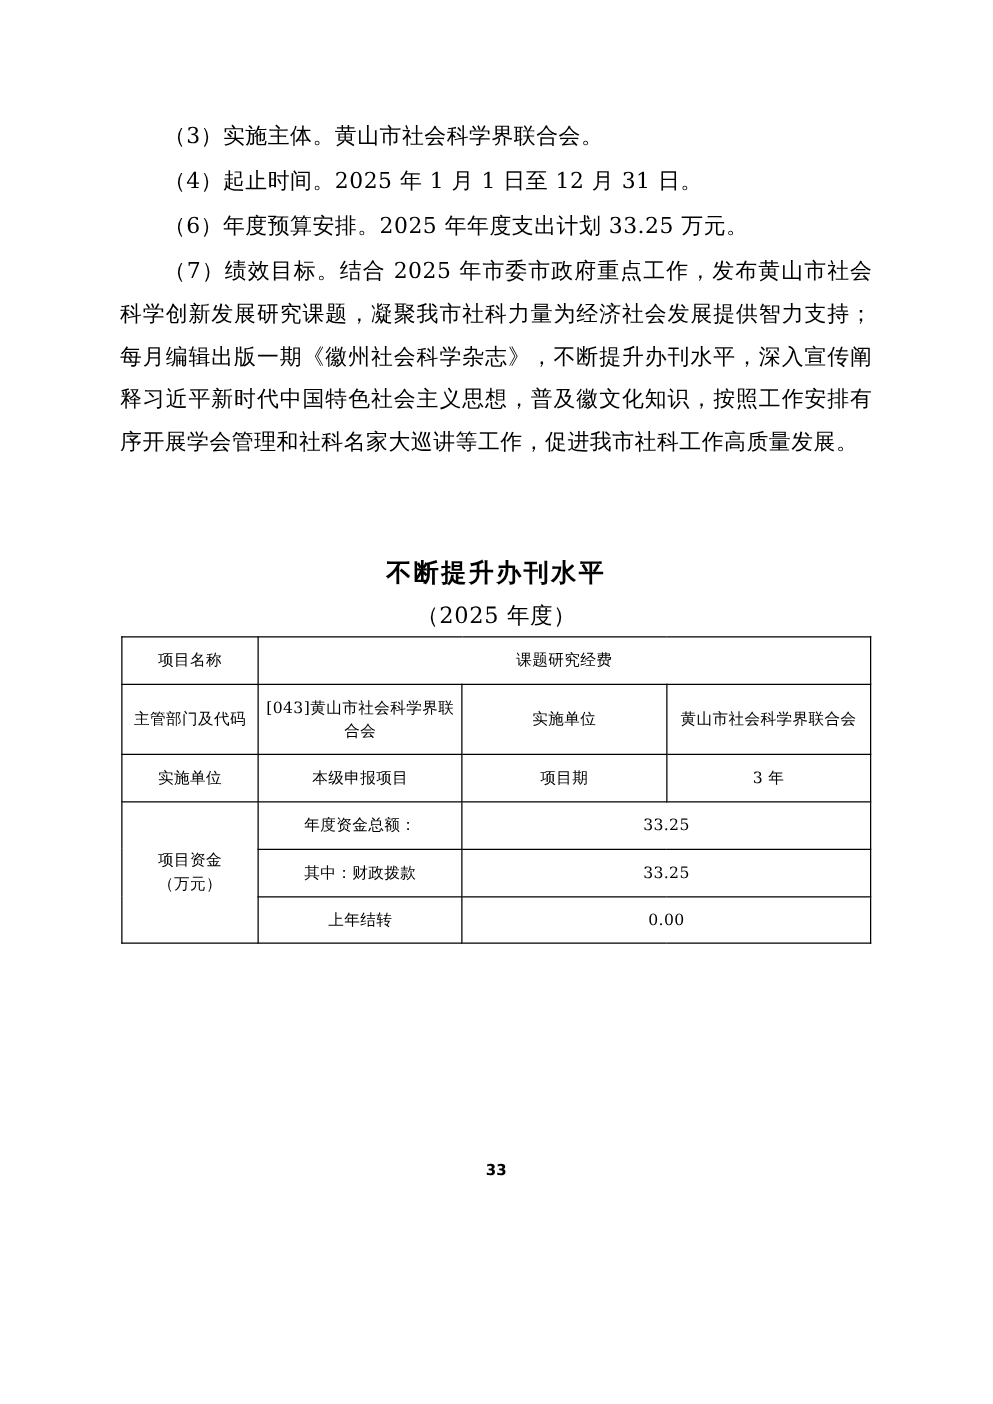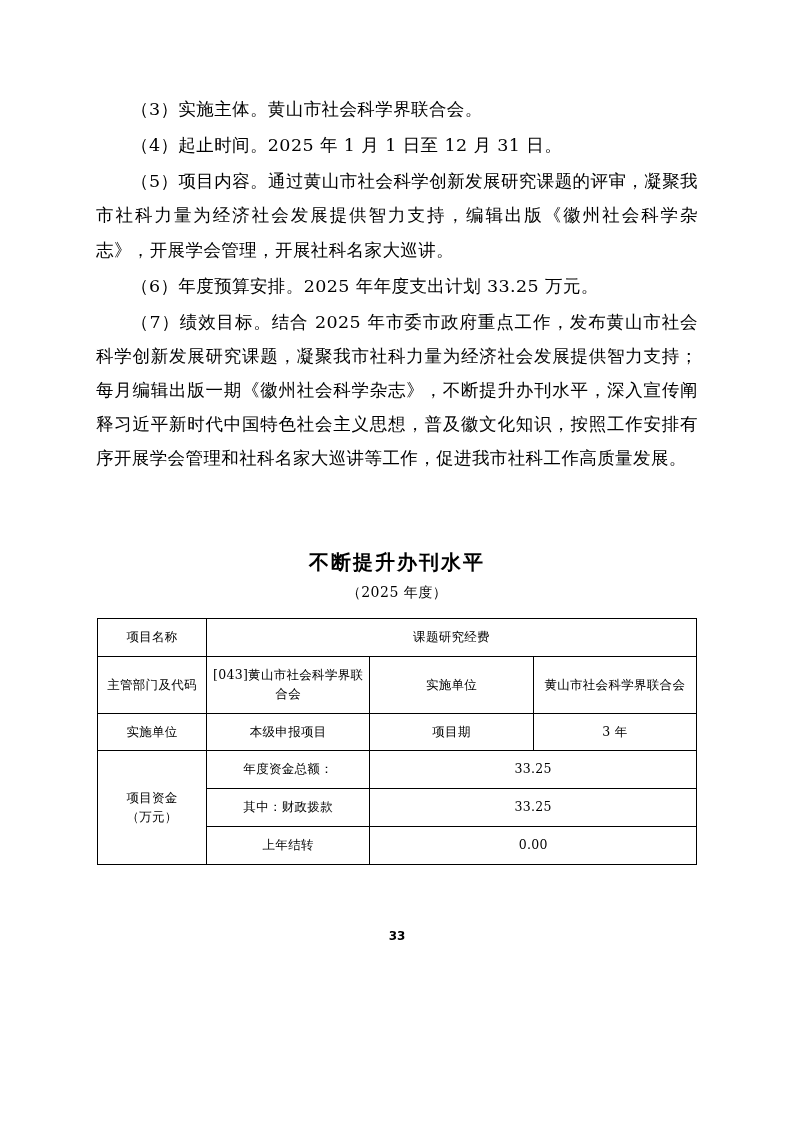--- a/index.html
+++ b/index.html
@@ -37,28 +37,28 @@
   .tbl-title {
     text-align: center;
     font-size: 20px;
     font-weight: bold;
     letter-spacing: 2px;
     margin-top: 74px;
     margin-bottom: 8px;
   }
   .tbl-sub {
     text-align: center;
-    font-size: 14px;
+    font-size: 18px;
     margin-bottom: 0;
     letter-spacing: 0.5px;
   }
   table.perf {
     border-collapse: collapse;
     width: 600px;
-    margin: 16px auto;
+    margin: 5px auto;
     table-layout: fixed;
   }
   table.perf td {
     border: 1px solid #000000;
     font-size: 12.5px;
     padding: 9px 6px;
     text-align: center;
     line-height: 1.5;
     letter-spacing: 0.3px;
     vertical-align: middle;
@@ -80,21 +80,20 @@
   }
 </style>
 </head>
 <body>
 
 <div class="page">
 
   <div class="body-text">
     <p class="para">（3）实施主体。黄山市社会科学界联合会。</p>
     <p class="para">（4）起止时间。2025 年 1 月 1 日至 12 月 31 日。</p>
-    <p class="para">（5）项目内容。通过黄山市社会科学创新发展研究课题的评审，凝聚我市社科力量为经济社会发展提供智力支持，编辑出版《徽州社会科学杂志》，开展学会管理，开展社科名家大巡讲。</p>
     <p class="para">（6）年度预算安排。2025 年年度支出计划 33.25 万元。</p>
     <p class="para">（7）绩效目标。结合 2025 年市委市政府重点工作，发布黄山市社会科学创新发展研究课题，凝聚我市社科力量为经济社会发展提供智力支持；每月编辑出版一期《徽州社会科学杂志》，不断提升办刊水平，深入宣传阐释习近平新时代中国特色社会主义思想，普及徽文化知识，按照工作安排有序开展学会管理和社科名家大巡讲等工作，促进我市社科工作高质量发展。</p>
   </div>
 
   <div class="tbl-title">不断提升办刊水平</div>
   <div class="tbl-sub">（2025 年度）</div>
 
   <table class="perf">
     <tbody>
         <tr>

